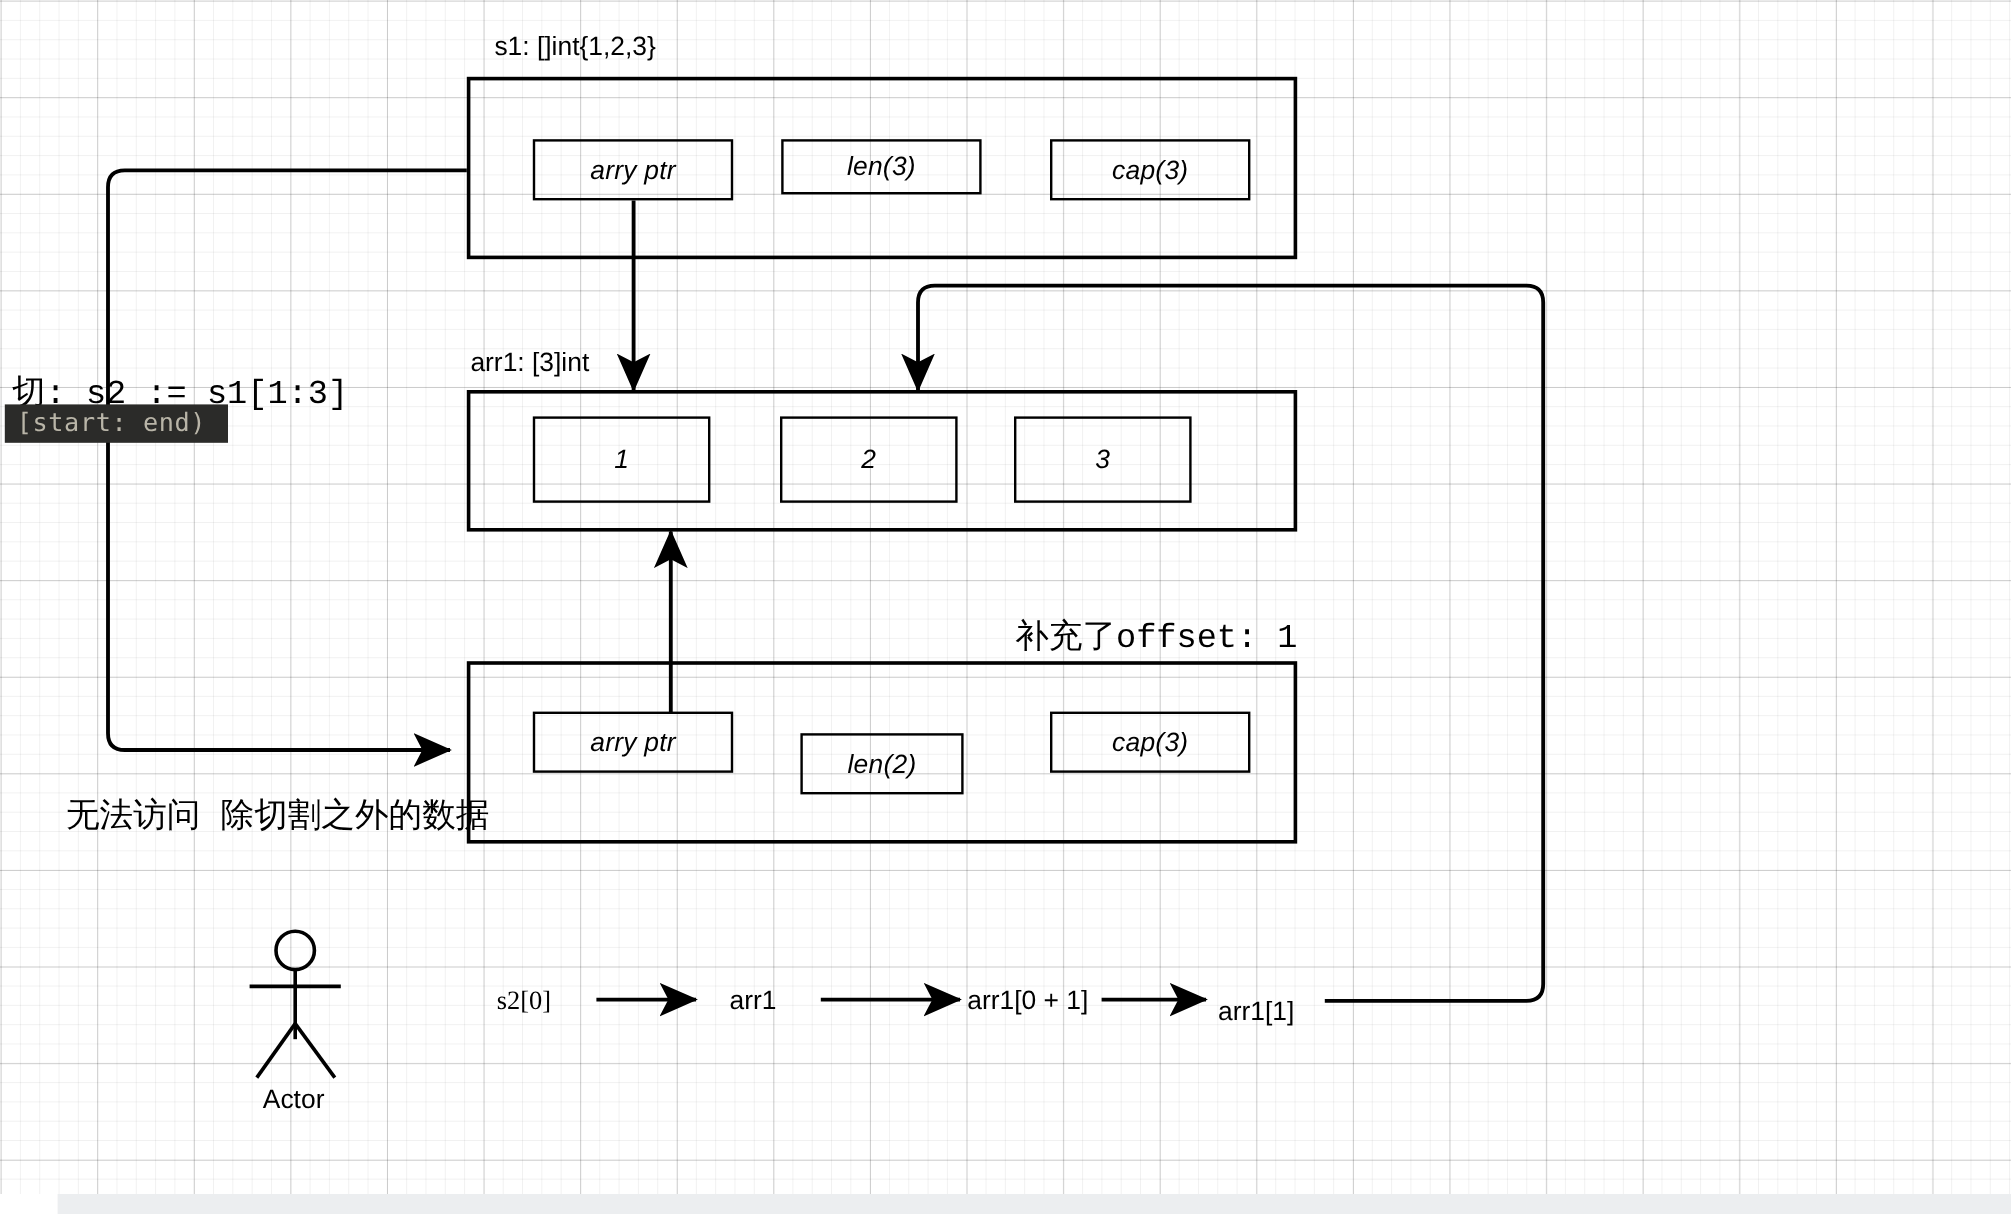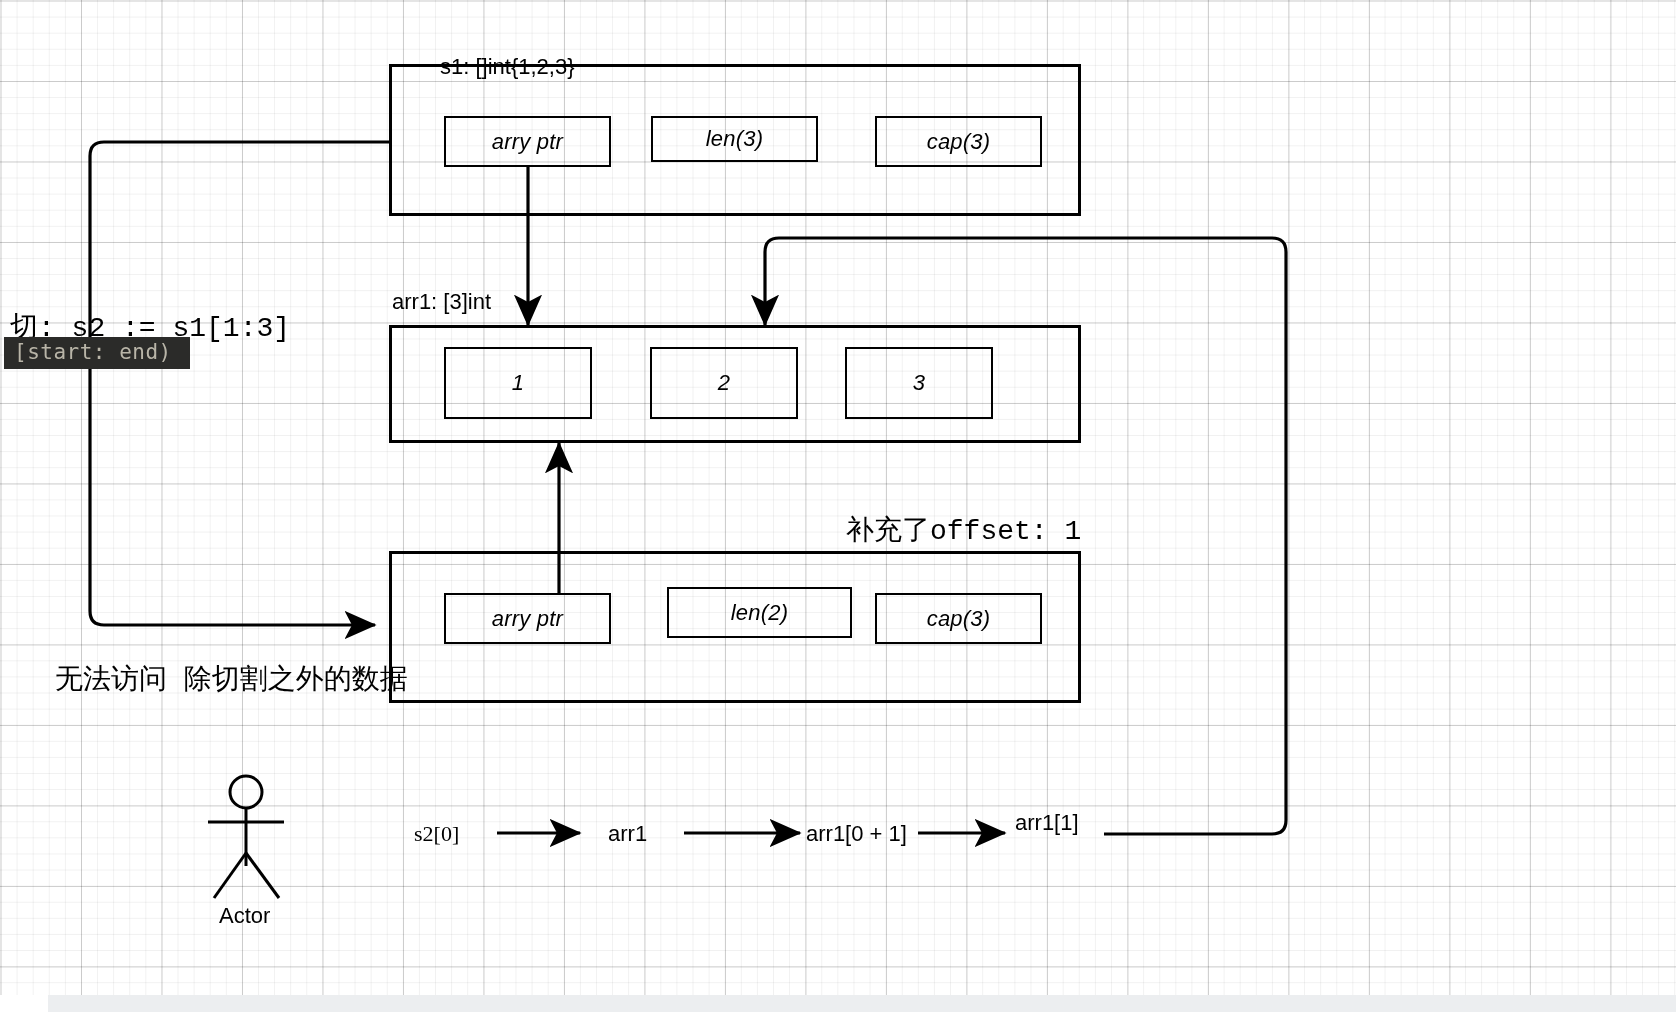--- a/index.html
+++ b/index.html
@@ -134,52 +134,52 @@
 
     <g>
       <circle cx="246" cy="792" r="16" fill="none" stroke="#000000" stroke-width="3"></circle>
       <line x1="246" y1="808" x2="246" y2="866" stroke="#000000" stroke-width="3"></line>
       <line x1="208" y1="822" x2="284" y2="822" stroke="#000000" stroke-width="3"></line>
       <line x1="246" y1="853" x2="214" y2="898" stroke="#000000" stroke-width="3"></line>
       <line x1="246" y1="853" x2="279" y2="898" stroke="#000000" stroke-width="3"></line>
     </g>
   </svg>
 
-  <div class="caption" style="left:440px; top:26px;margin-top:28px;">s1: []int{1,2,3}</div>
+  <div class="caption" style="left:412px; top:26px;">s1: []int{1,2,3}</div>
 
   <div class="struct-box" style="left:389px; top:64px; width:692px; height:152px;"></div>
 
   <div class="cell" style="left:444px; top:116px; width:167px; height:51px;">arry ptr</div>
   <div class="cell" style="left:651px; top:116px; width:167px; height:46px;">len(3)</div>
   <div class="cell" style="left:875px; top:116px; width:167px; height:51px;">cap(3)</div>
 
   <div class="caption" style="left:392px; top:289px;text-align:right;">arr1: [3]int</div>
 
   <div class="struct-box" style="left:389px; top:325px; width:692px; height:118px;"></div>
 
   <div class="cell" style="left:444px; top:347px; width:148px; height:72px;">1</div>
   <div class="cell" style="left:650px; top:347px; width:148px; height:72px;">2</div>
   <div class="cell" style="left:845px; top:347px; width:148px; height:72px;">3</div>
 
   <div class="note-cn" style="left:846px; top:511px;">补充了offset: 1</div>
 
   <div class="struct-box" style="left:389px; top:551px; width:692px; height:152px;"></div>
 
   <div class="cell" style="left:444px; top:593px; width:167px; height:51px;">arry ptr</div>
-  <div class="cell" style="left:667px; top:587px; width:185px; height:51px;">len(2)</div>
+  <div class="cell" style="left:667px; top:611px; width:136px; height:51px;">len(2)</div>
   <div class="cell" style="left:875px; top:593px; width:167px; height:51px;">cap(3)</div>
 
   <div class="note-cn" style="left:10px; top:308px;">切:  s2 := s1[1:3]</div>
   <div class="code-chip" style="left:4px; top:337px;">[start: end)</div>
 
   <div class="note-cn" style="left:55px; top:660px;">无法访问 除切割之外的数据</div>
 
   <div class="flow-label" style="left:414px; top:821px;font-family:Liberation Serif, serif;">s2[0]</div>
   <div class="flow-label" style="left:608px; top:821px;">arr1</div>
   <div class="flow-label" style="left:806px; top:821px;text-align:right;">arr1[0 + 1]</div>
-  <div class="flow-label" style="left:1015px; top:810px;">arr1[1]</div>
+  <div class="flow-label" style="left:1015px; top:830px;">arr1[1]</div>
 
   <div class="actor-label" style="left:219px; top:903px;">Actor</div>
 
   <div class="bottom-strip"></div>
   <div class="bottom-strip-corner"></div>
 
 </div>
 
 </body></html>

